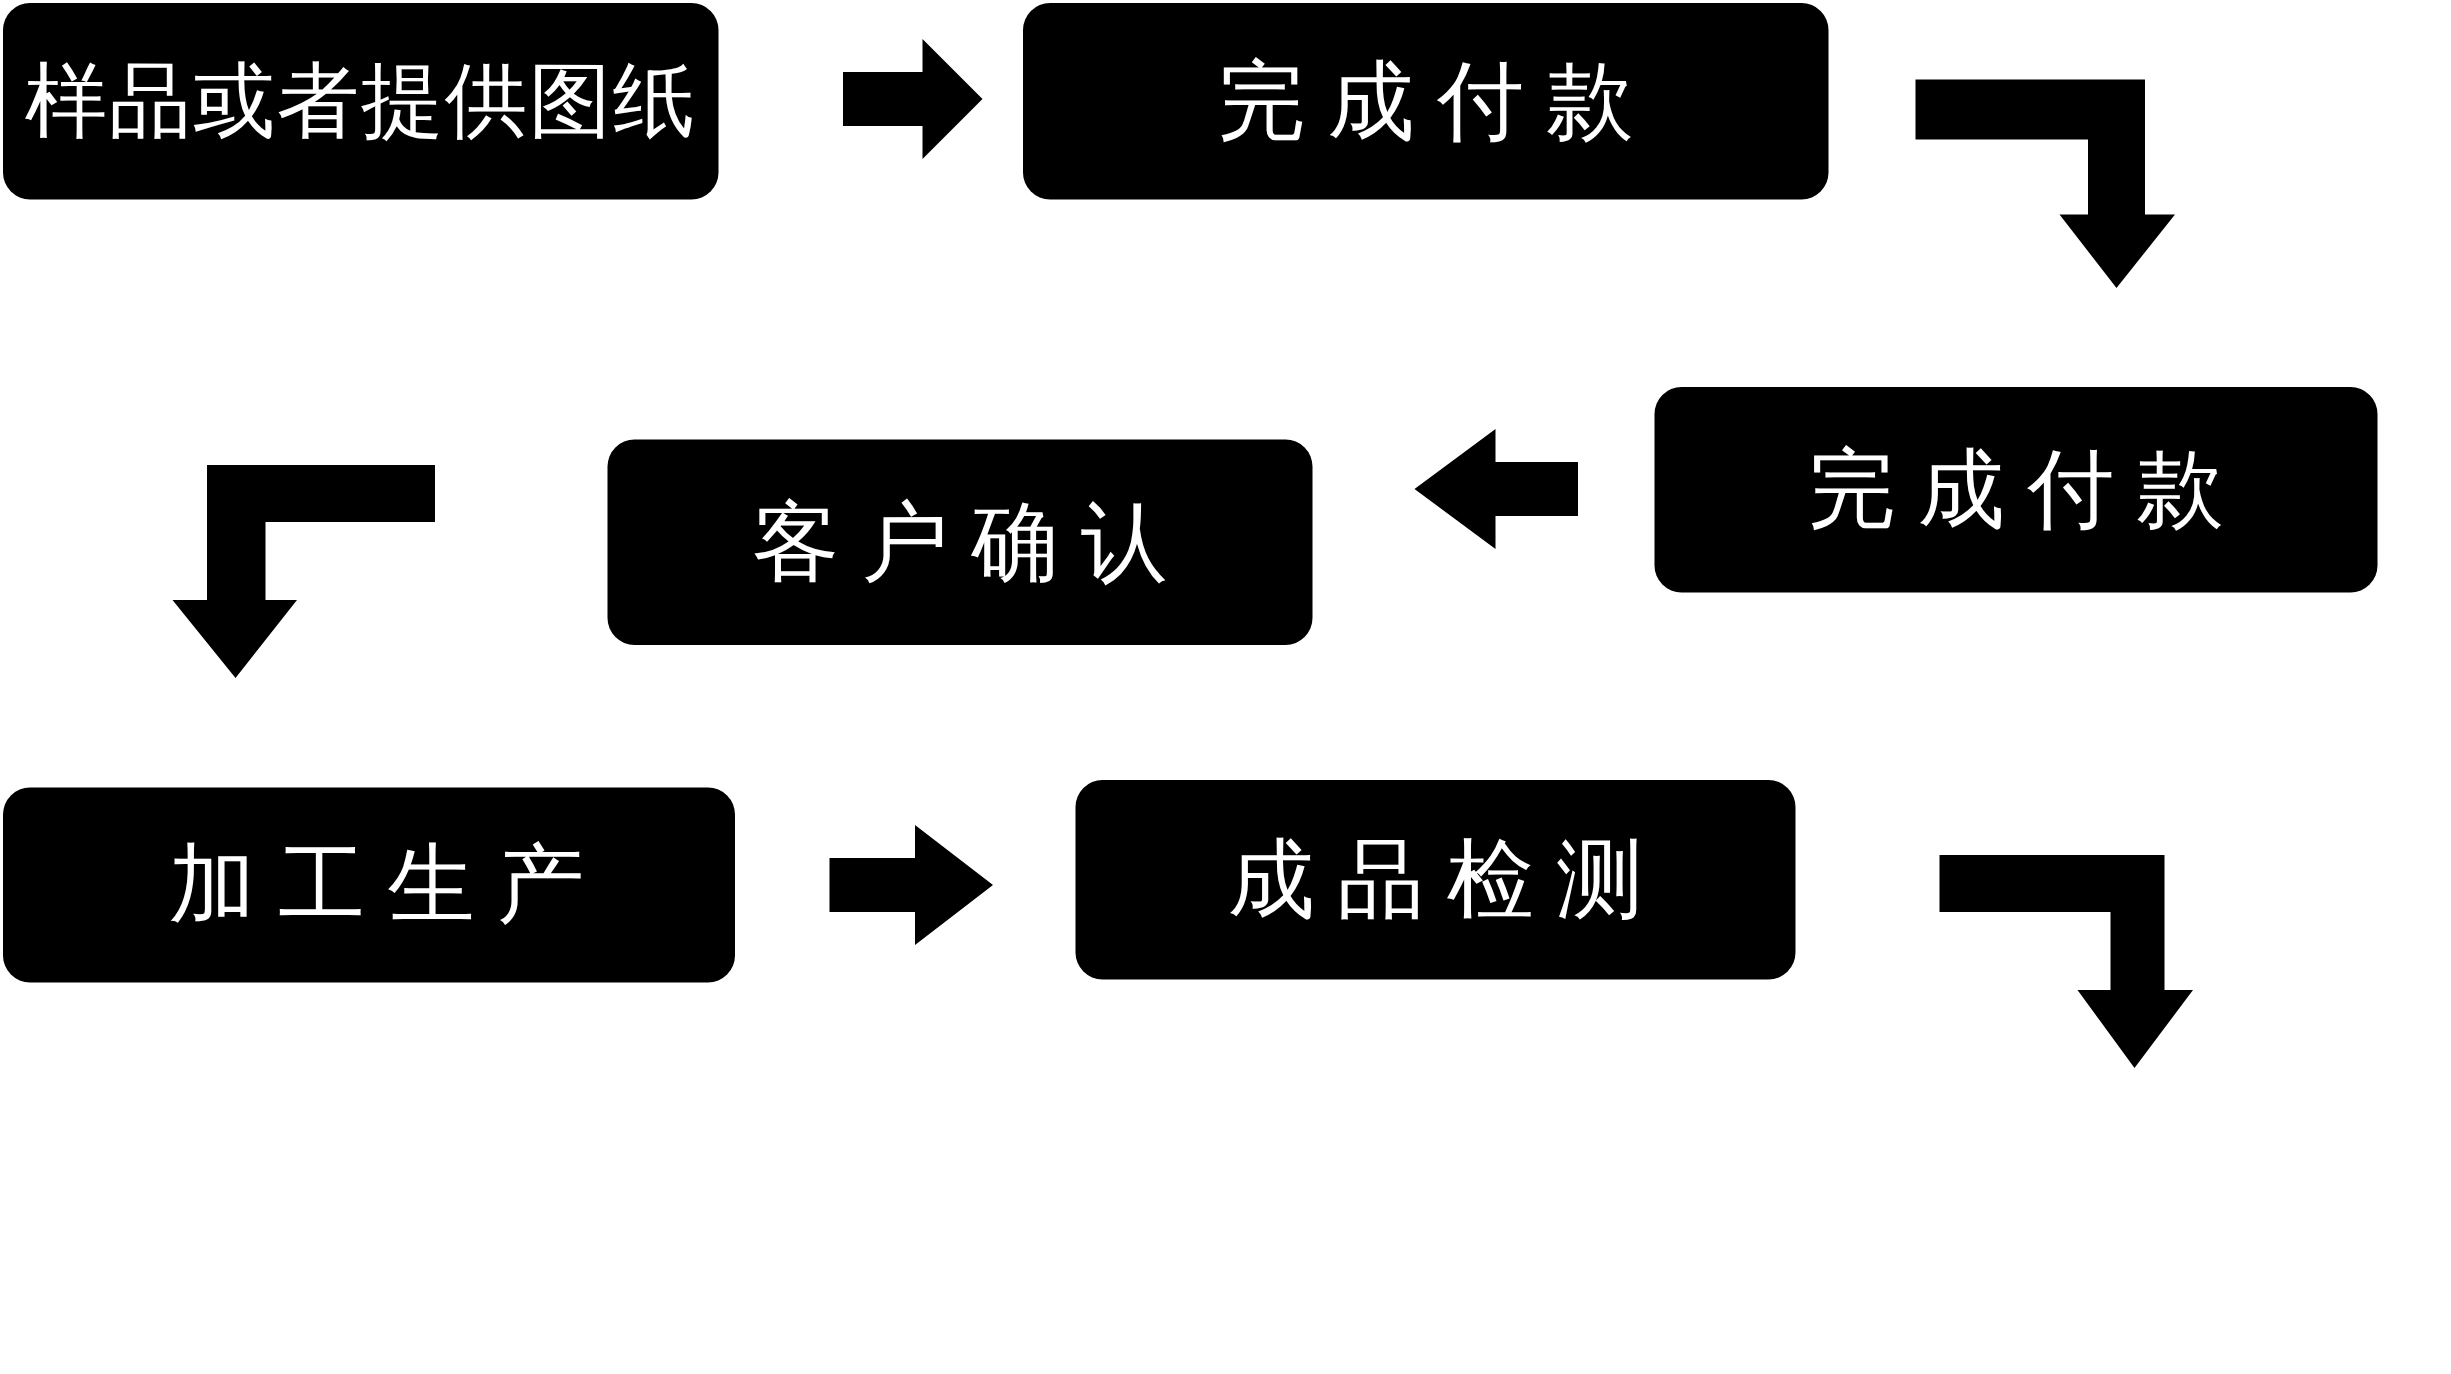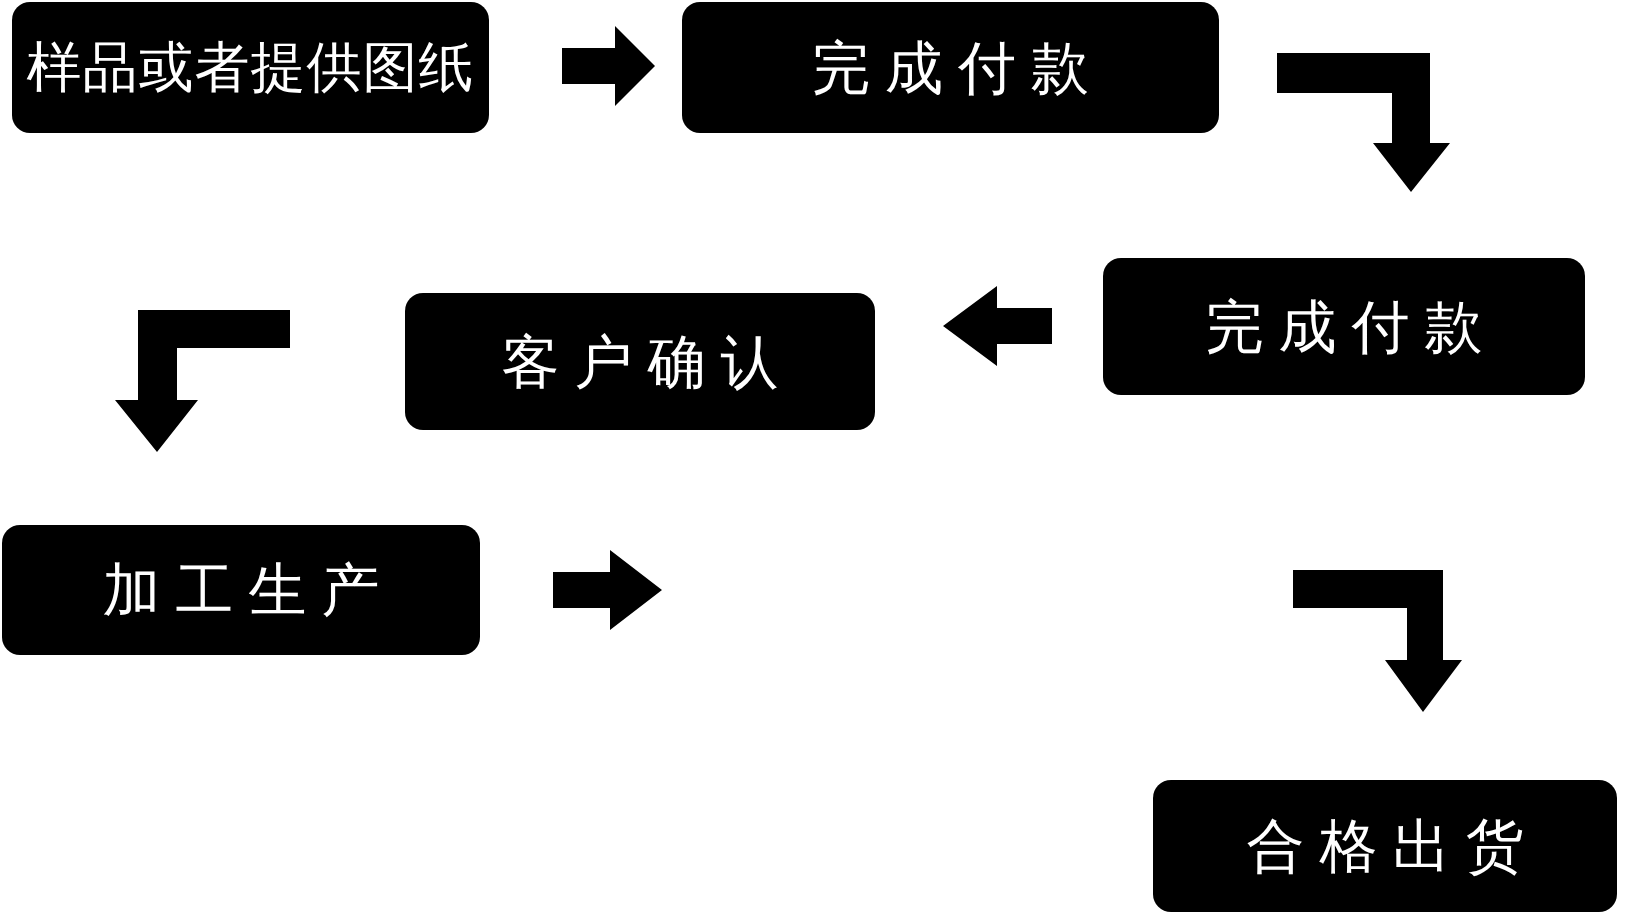--- a/index.html
+++ b/index.html
@@ -41,25 +41,25 @@
   }
   .node.tight-spacing {
     font-size: 55px;
     letter-spacing: 1px;
   }
   .arrow {
     fill: #000000;
     stroke: none;
   }
   
-  #node-sample     { left: 12px;    top: 2px;   width: 477px; height: 131px; }
+  #node-sample     { left: 2px;    top: 2px;   width: 477px; height: 131px; }
   #node-payment    { left: 682px;  top: 2px;   width: 537px; height: 131px; }
   #node-confirm    { left: 405px;  top: 258px; width: 470px; height: 137px; margin-top: 35px; }
   #node-draw       { left: 1103px; top: 258px; width: 482px; height: 137px; }
-  #node-production { left: 2px;    top: 525px; width: 478px; height: 130px; }
+  #node-production { left: 2px;    top: 525px; width: 478px; height: 130px; padding-left: 10px; }
   #node-inspection { left: 717px;  top: 520px; width: 480px; height: 133px; }
   #node-shipment   { left: 1153px; top: 780px; width: 464px; height: 132px; }
 </style>
 </head>
 <body>
 
 <div id="canvas">
 
   <svg id="arrow-layer" viewBox="0 0 1634 916" xmlns="http://www.w3.org/2000/svg">
 
@@ -89,18 +89,18 @@
   </div>
 
   <div class="node wide-spacing" id="node-draw">
     <span>完成付款</span>
   </div>
 
   <div class="node wide-spacing" id="node-production">
     <span>加工生产</span>
   </div>
 
+  <div class="node wide-spacing" id="node-inspection">
+    <span>成品检测</span>
+  </div>
 
-  <div class="node wide-spacing" id="node-shipment">
-    <span>合格出货</span>
-  </div>
 
 </div>
 
 </body></html>

